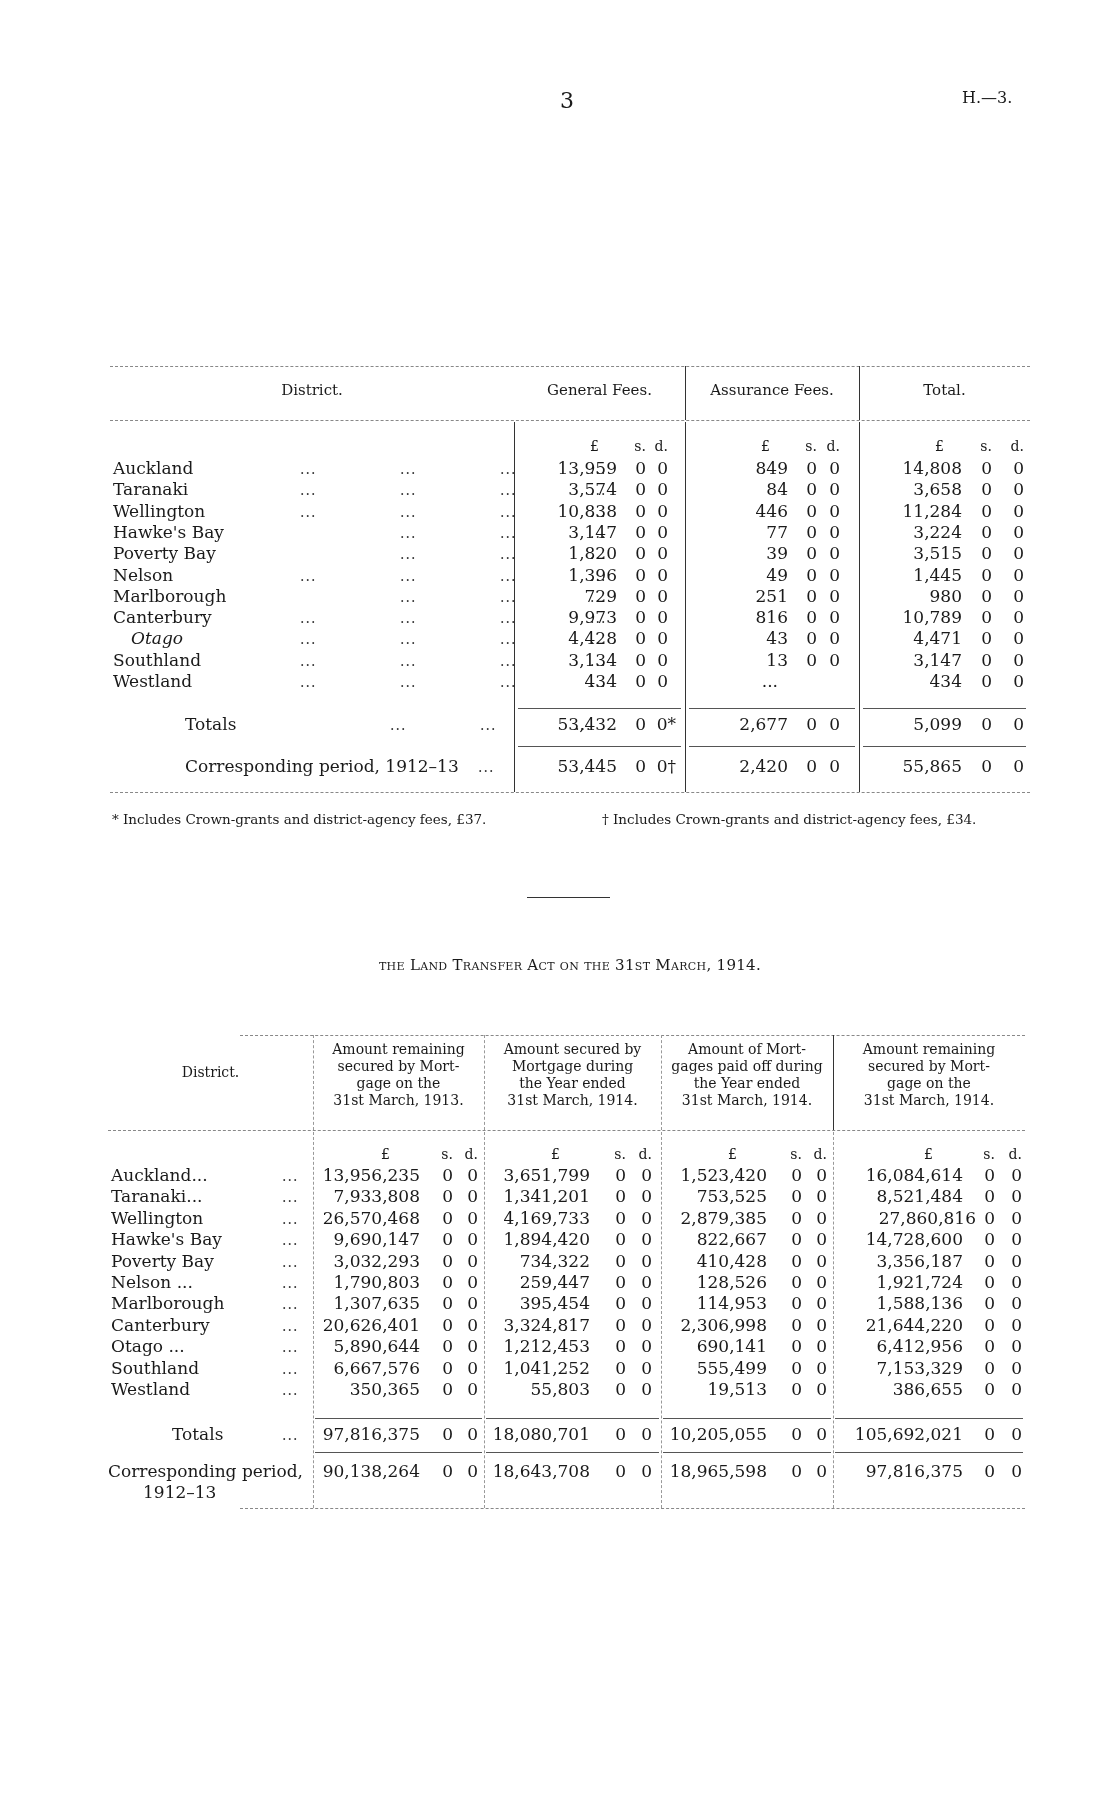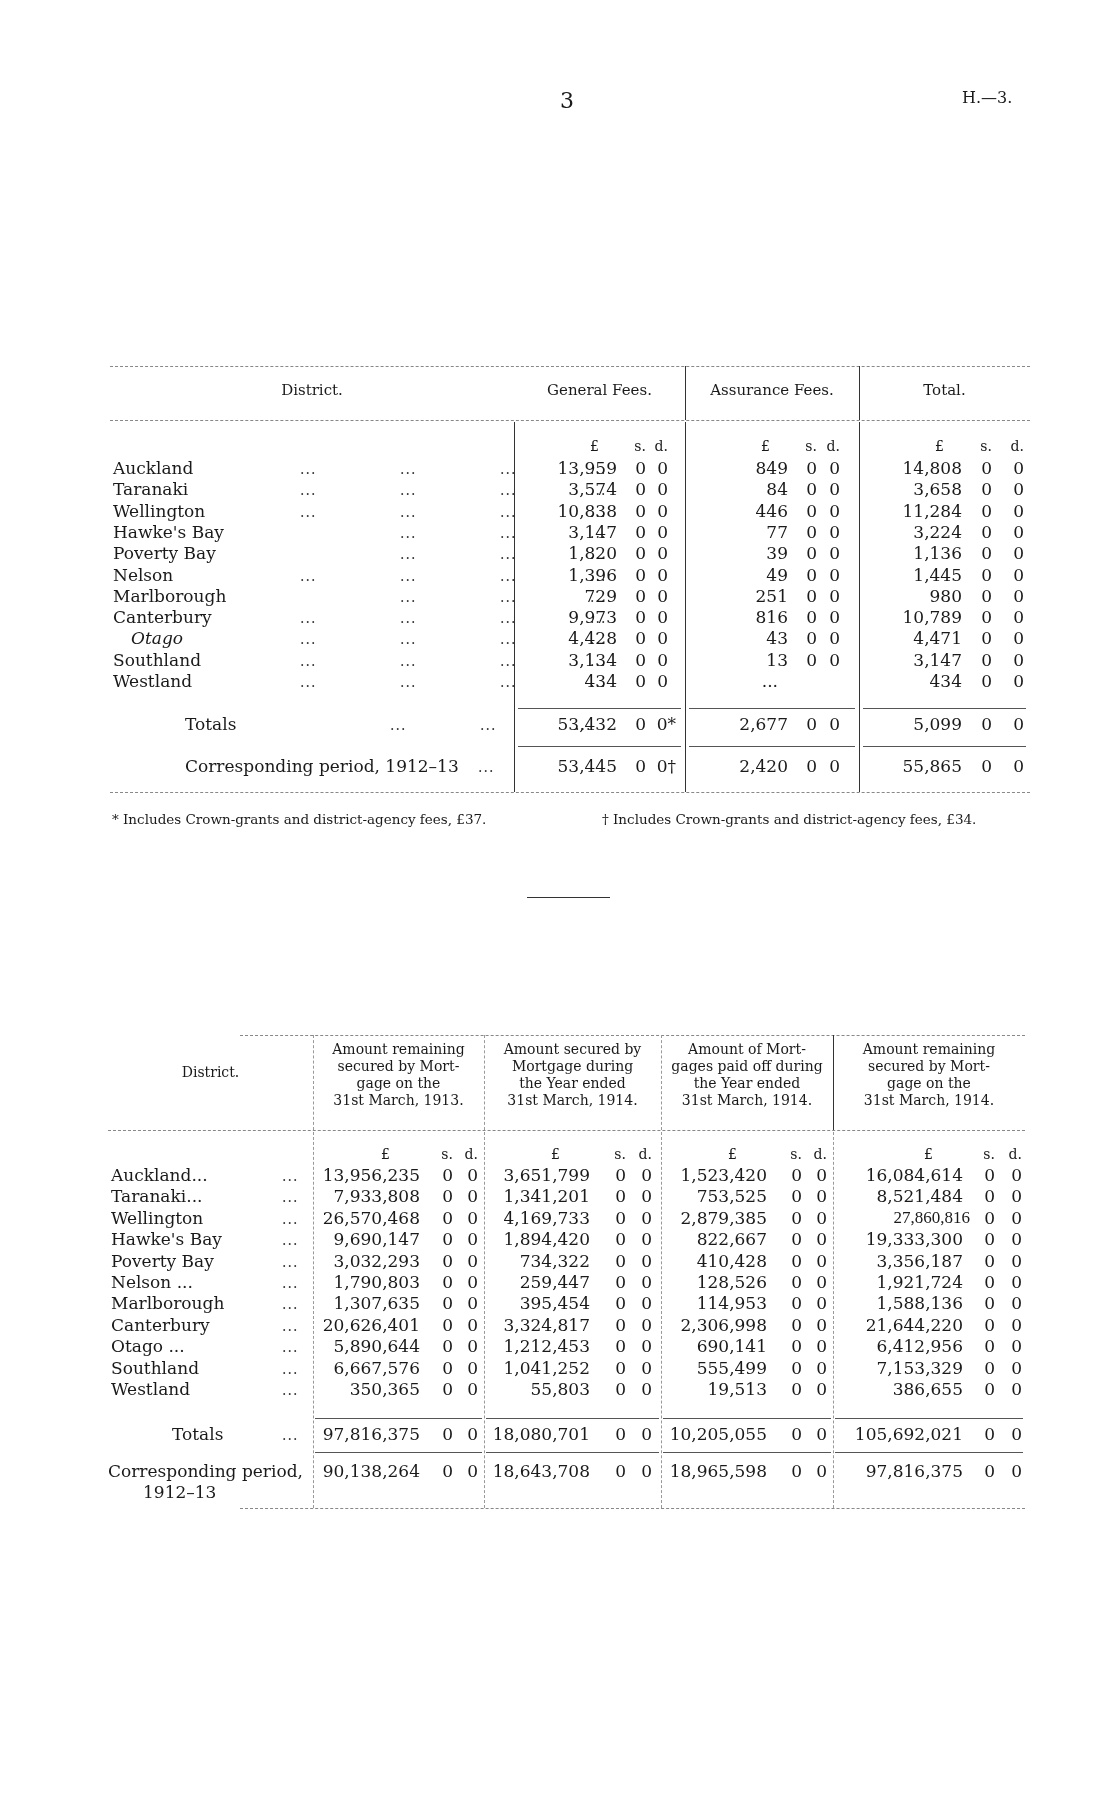--- a/index.html
+++ b/index.html
@@ -118,21 +118,21 @@
       <div class="cell" style="left:113px;top:543px;">Poverty Bay</div>
       <div class="dots" style="left:400px;top:546px;">...</div>
       <div class="dots" style="left:500px;top:546px;">...</div>
       <div class="dots" style="left:590px;top:546px;">...</div>
       <div class="cell r" style="right:497px;top:543px;">1,820</div>
       <div class="cell r" style="right:468px;top:543px;">0</div>
       <div class="cell r" style="right:446px;top:543px;">0</div>
       <div class="cell r" style="right:326px;top:543px;">39</div>
       <div class="cell r" style="right:297px;top:543px;">0</div>
       <div class="cell r" style="right:274px;top:543px;">0</div>
-      <div class="cell r" style="right:152px;top:543px;">1,136</div>
+      <div class="cell r" style="right:152px;top:543px;">3,515</div>
       <div class="cell r" style="right:122px;top:543px;">0</div>
       <div class="cell r" style="right:90px;top:543px;">0</div>
     </div>
     <div>
       <div class="cell" style="left:113px;top:565px;">Nelson</div>
       <div class="dots" style="left:300px;top:568px;">...</div>
       <div class="dots" style="left:400px;top:568px;">...</div>
       <div class="dots" style="left:500px;top:568px;">...</div>
       <div class="dots" style="left:590px;top:568px;">...</div>
       <div class="cell r" style="right:497px;top:565px;">1,396</div>
@@ -258,20 +258,21 @@
     </div>
     <div class="rule dash" style="left:110px;width:920px;top:792px;"></div>
   </div>
 
 <div class="foot" style="left:112px; top:811px;">* Includes Crown-grants and district-agency fees, £37.</div>
 <div class="foot" style="left:602px; top:811px;">† Includes Crown-grants and district-agency fees, £34.</div>
 
 <div class="rule" style="left:527px; width:83px; top:897px; border-top:1.5px solid #333;"></div>
 
 <div class="abs title" style="top:950px;">
+  <div>the Land Transfer Act on the 31st March, 1914.</div>
 </div>
 
 <div id="tableC">
     <div class="rule dash" style="left:240px;width:785px;top:1035px;"></div>
     <div class="hdr" style="left:108px;width:205px;top:1064px;">District.</div>
     <div class="hdr" style="left:313px;width:171px;top:1041px;">
       <div>Amount remaining</div>
       <div>secured by Mort-</div>
       <div>gage on the</div>
       <div>31st March, 1913.</div>
@@ -352,37 +353,37 @@
       <div class="dots" style="left:282px;top:1211px;">...</div>
       <div class="cell r" style="right:694px;top:1208px;">26,570,468</div>
       <div class="cell r" style="right:661px;top:1208px;">0</div>
       <div class="cell r" style="right:636px;top:1208px;">0</div>
       <div class="cell r" style="right:524px;top:1208px;">4,169,733</div>
       <div class="cell r" style="right:488px;top:1208px;">0</div>
       <div class="cell r" style="right:462px;top:1208px;">0</div>
       <div class="cell r" style="right:347px;top:1208px;">2,879,385</div>
       <div class="cell r" style="right:312px;top:1208px;">0</div>
       <div class="cell r" style="right:287px;top:1208px;">0</div>
-      <div class="cell r" style="right:144px;top:1208px;font-family:Liberation Serif, serif;">27,860,816</div>
+      <div class="cell r" style="right:138px;top:1208px;">27,860,816</div>
       <div class="cell r" style="right:119px;top:1208px;">0</div>
       <div class="cell r" style="right:92px;top:1208px;">0</div>
     </div>
     <div>
       <div class="cell" style="left:111px;top:1229px;">Hawke's Bay</div>
       <div class="dots" style="left:282px;top:1232px;">...</div>
       <div class="cell r" style="right:694px;top:1229px;">9,690,147</div>
       <div class="cell r" style="right:661px;top:1229px;">0</div>
       <div class="cell r" style="right:636px;top:1229px;">0</div>
       <div class="cell r" style="right:524px;top:1229px;">1,894,420</div>
       <div class="cell r" style="right:488px;top:1229px;">0</div>
       <div class="cell r" style="right:462px;top:1229px;">0</div>
       <div class="cell r" style="right:347px;top:1229px;">822,667</div>
       <div class="cell r" style="right:312px;top:1229px;">0</div>
       <div class="cell r" style="right:287px;top:1229px;">0</div>
-      <div class="cell r" style="right:151px;top:1229px;">19,333,300</div>
+      <div class="cell r" style="right:151px;top:1229px;">14,728,600</div>
       <div class="cell r" style="right:119px;top:1229px;">0</div>
       <div class="cell r" style="right:92px;top:1229px;">0</div>
     </div>
     <div>
       <div class="cell" style="left:111px;top:1251px;">Poverty Bay</div>
       <div class="dots" style="left:282px;top:1254px;">...</div>
       <div class="cell r" style="right:694px;top:1251px;">3,032,293</div>
       <div class="cell r" style="right:661px;top:1251px;">0</div>
       <div class="cell r" style="right:636px;top:1251px;">0</div>
       <div class="cell r" style="right:524px;top:1251px;">734,322</div>

